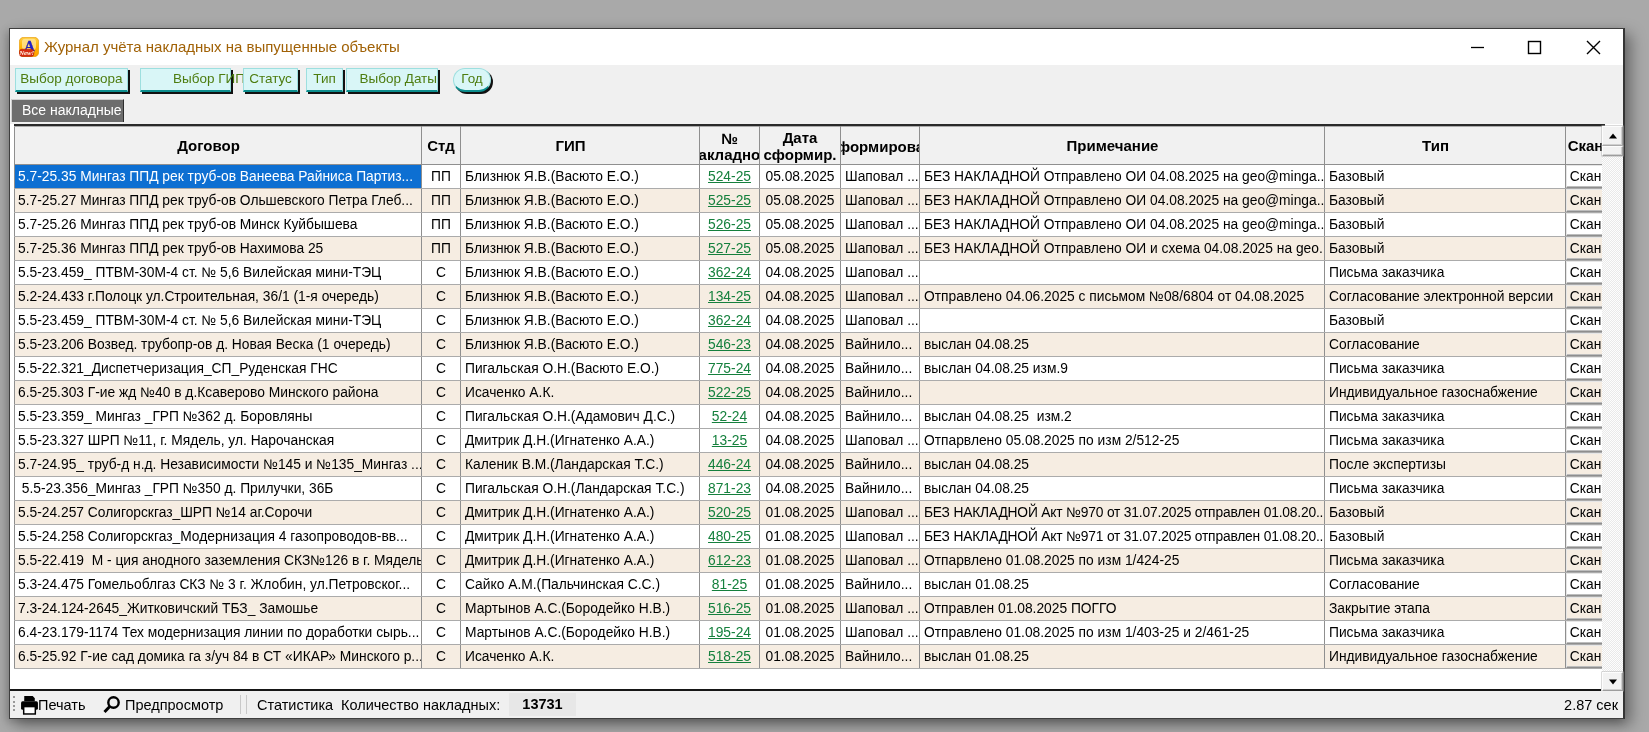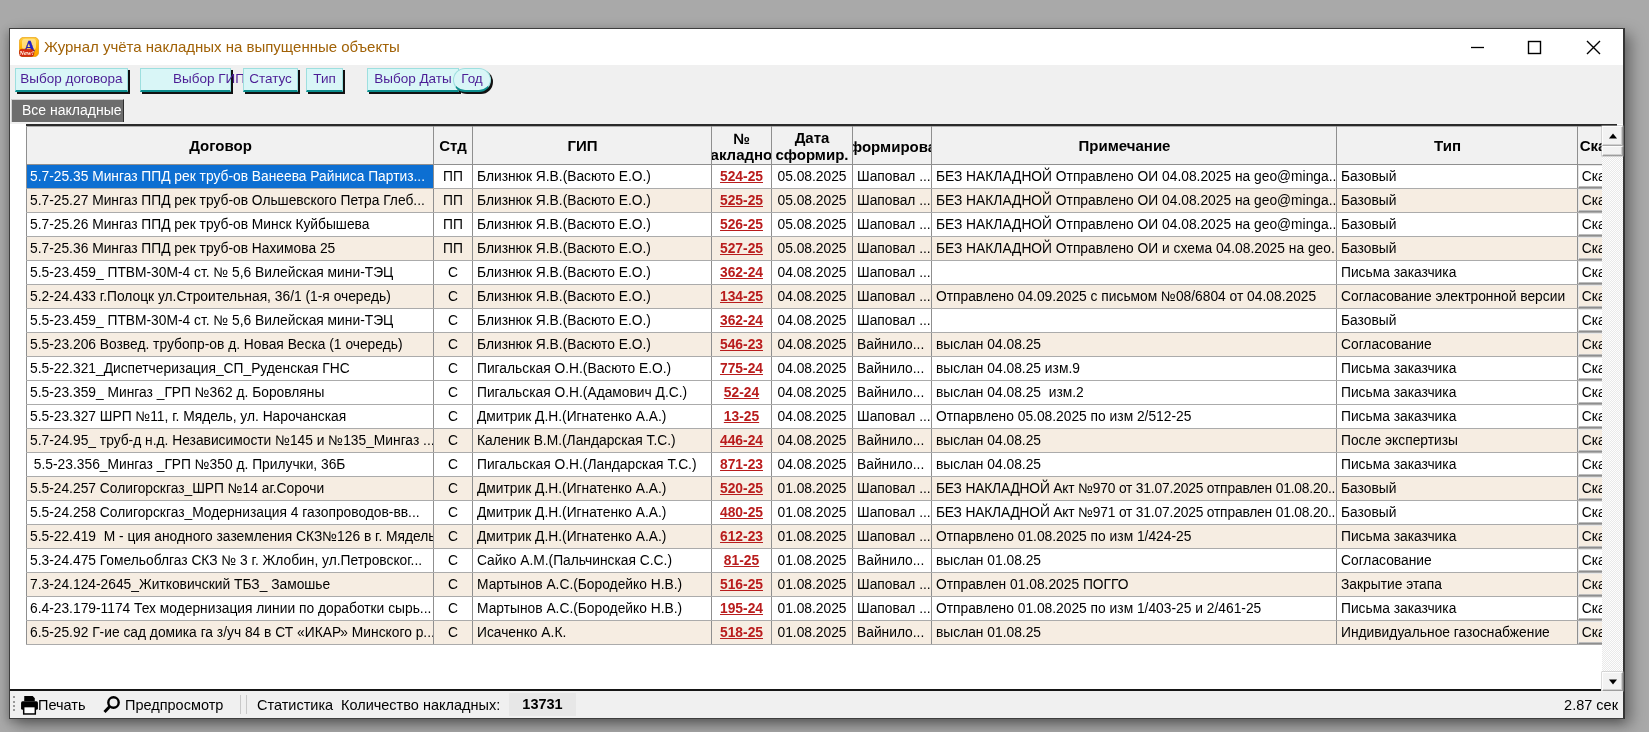--- a/index.html
+++ b/index.html
@@ -9,40 +9,40 @@
  box-shadow:6px 6px 14px rgba(0,0,0,.38), -3px 3px 8px rgba(0,0,0,.18);}
 
 .titlebar{position:absolute;left:0;top:0;width:100%;height:36px;background:#fff;}
 .appicon{position:absolute;left:9px;top:8px;width:20px;height:20px;}
 .title{position:absolute;left:34px;top:9px;font-size:15px;color:#a16207;white-space:nowrap;}
 .wbtn{position:absolute;top:0;height:36px;}
 
 .toolbar{position:absolute;left:0;top:36px;width:100%;height:59px;background:#f0f0f0;}
 .tbtn{position:absolute;top:3px;height:24px;background:#d9f6f7;border:1px solid #9ddfdf;
  border-bottom:2px solid #0d8e8e;box-shadow:2px 2px 0 #111;
- font-size:13.5px;color:#4c1d95;text-align:center;line-height:20px;white-space:nowrap;}
+ font-size:13.5px;color:#4d7c0f;text-align:center;line-height:20px;white-space:nowrap;}
 .tab{position:absolute;left:1px;top:34px;width:113px;height:23px;background:#6d6d6d;
  border-top:1px solid #cfcfcf;border-left:1px solid #cfcfcf;border-right:1px solid #2e2e2e;
  color:#fff;font-size:14px;line-height:21px;padding-left:10px;white-space:nowrap;}
 
-.gridwrap{position:absolute;left:16px;top:95px;width:1591px;height:567px;overflow:hidden;
+.gridwrap{position:absolute;left:4px;top:95px;width:1591px;height:567px;overflow:hidden;
  border-top:2px solid #2a2a2a;}
 table{border-collapse:collapse;table-layout:fixed;width:1591px;font-size:13.8px;color:#000;}
 td,th{border:1px solid #ababab;border-left:1px solid #8f8f8f;border-right:1px solid #8f8f8f;
  overflow:hidden;white-space:nowrap;padding:0 4px;height:24px;}
 th{background:#f1f1f1;font-size:15px;font-weight:bold;height:38px;border-bottom:1px solid #8f8f8f;
  padding:0;line-height:17px;}
 th.w{padding-right:19px;}
 tr.b td{background:#f6ede2;}
 td.c{text-align:center;padding:0 1px;}
 td.l{text-align:left;}
 .tt{letter-spacing:-0.18px;}
 td.dog{padding-left:3px;}
 td.sel{background:#0d6fd2 !important;color:#fff;}
-.lnk{color:#b91c1c;text-decoration:underline;font-weight:bold;}
+.lnk{color:#15803d;text-decoration:underline;}
 td.sk{padding:0;}
 .skb{margin:0;width:100%;height:23px;background:transparent;border:1px solid #8e8e8e;
  border-top-color:#e6e6e6;border-left-color:#e6e6e6;box-shadow:inset -1px -1px 0 #bdbdbd;
  text-align:center;line-height:21px;font-size:13.8px;}
 
 .vsb{position:absolute;left:1592px;top:97px;width:21px;height:565px;
  background-color:#fdfdfd;
  background-image:linear-gradient(45deg,#e9e9e9 25%,transparent 25%,transparent 75%,#e9e9e9 75%),
    linear-gradient(45deg,#e9e9e9 25%,transparent 25%,transparent 75%,#e9e9e9 75%);
  background-size:2px 2px;background-position:0 0,1px 1px;}
@@ -87,21 +87,21 @@
     <svg class="wbtn" style="left:1569px" width="40" height="36">
         <path d="M8 12 L21 25 M21 12 L8 25" stroke="#000" stroke-width="1.4"></path>
       </svg>
   </div>
 
   <div class="toolbar">
     <div class="tbtn" style="left:5px;width:113px;">Выбор договора</div>
     <div class="tbtn" style="left:130px;width:91px;padding-left:32px;">Выбор ГИПа</div>
     <div class="tbtn" style="left:233px;width:55px;">Статус</div>
     <div class="tbtn" style="left:296px;width:37px;">Тип</div>
-    <div class="tbtn" style="left:357px;width:92px;">Выбор Даты</div>
+    <div class="tbtn" style="left:336px;width:92px;text-align:right;">Выбор Даты</div>
     <div class="tbtn" style="left:443px;width:38px;border-radius:12px;">Год</div>
     <div class="tab">Все накладные</div>
   </div>
 
   <div class="gridwrap">
   <table>
   <colgroup>
           <col style="width:407px">
           <col style="width:39px">
           <col style="width:239px">
@@ -194,21 +194,21 @@
               <div class="skb">Скан</div>
             </td>
           </tr>
 <tr class="b">
             <td class="dog">5.2-24.433 г.Полоцк ул.Строительная, 36/1 (1-я очередь)</td>
             <td class="c">С</td>
             <td class="l">Близнюк Я.В.(Васюто Е.О.)</td>
             <td class="c"><span class="lnk">134-25</span></td>
             <td class="c">04.08.2025</td>
             <td class="l">Шаповал ...</td>
-            <td class="l">Отправлено 04.09.2025 с письмом №08/6804 от 04.08.2025</td>
+            <td class="l">Отправлено 04.06.2025 с письмом №08/6804 от 04.08.2025</td>
             <td class="l">Согласование электронной версии</td>
             <td class="sk">
               <div class="skb">Скан</div>
             </td>
           </tr>
 <tr>
             <td class="dog">5.5-23.459_ ПТВМ-30М-4 ст. № 5,6 Вилейская мини-ТЭЦ</td>
             <td class="c">С</td>
             <td class="l">Близнюк Я.В.(Васюто Е.О.)</td>
             <td class="c"><span class="lnk">362-24</span></td>
@@ -235,20 +235,33 @@
           </tr>
 <tr>
             <td class="dog">5.5-22.321_Диспетчеризация_СП_Руденская ГНС</td>
             <td class="c">С</td>
             <td class="l">Пигальская О.Н.(Васюто Е.О.)</td>
             <td class="c"><span class="lnk">775-24</span></td>
             <td class="c">04.08.2025</td>
             <td class="l">Вайнило...</td>
             <td class="l">выслан 04.08.25 изм.9</td>
             <td class="l">Письма заказчика</td>
+            <td class="sk">
+              <div class="skb">Скан</div>
+            </td>
+          </tr>
+<tr class="b">
+            <td class="dog">6.5-25.303 Г-ие жд №40 в д.Ксаверово Минского района</td>
+            <td class="c">С</td>
+            <td class="l">Исаченко А.К.</td>
+            <td class="c"><span class="lnk">522-25</span></td>
+            <td class="c">04.08.2025</td>
+            <td class="l">Вайнило...</td>
+            <td class="l"></td>
+            <td class="l">Индивидуальное газоснабжение</td>
             <td class="sk">
               <div class="skb">Скан</div>
             </td>
           </tr>
 <tr>
             <td class="dog">5.5-23.359_ Мингаз _ГРП №362 д. Боровляны</td>
             <td class="c">С</td>
             <td class="l">Пигальская О.Н.(Адамович Д.С.)</td>
             <td class="c"><span class="lnk">52-24</span></td>
             <td class="c">04.08.2025</td>

